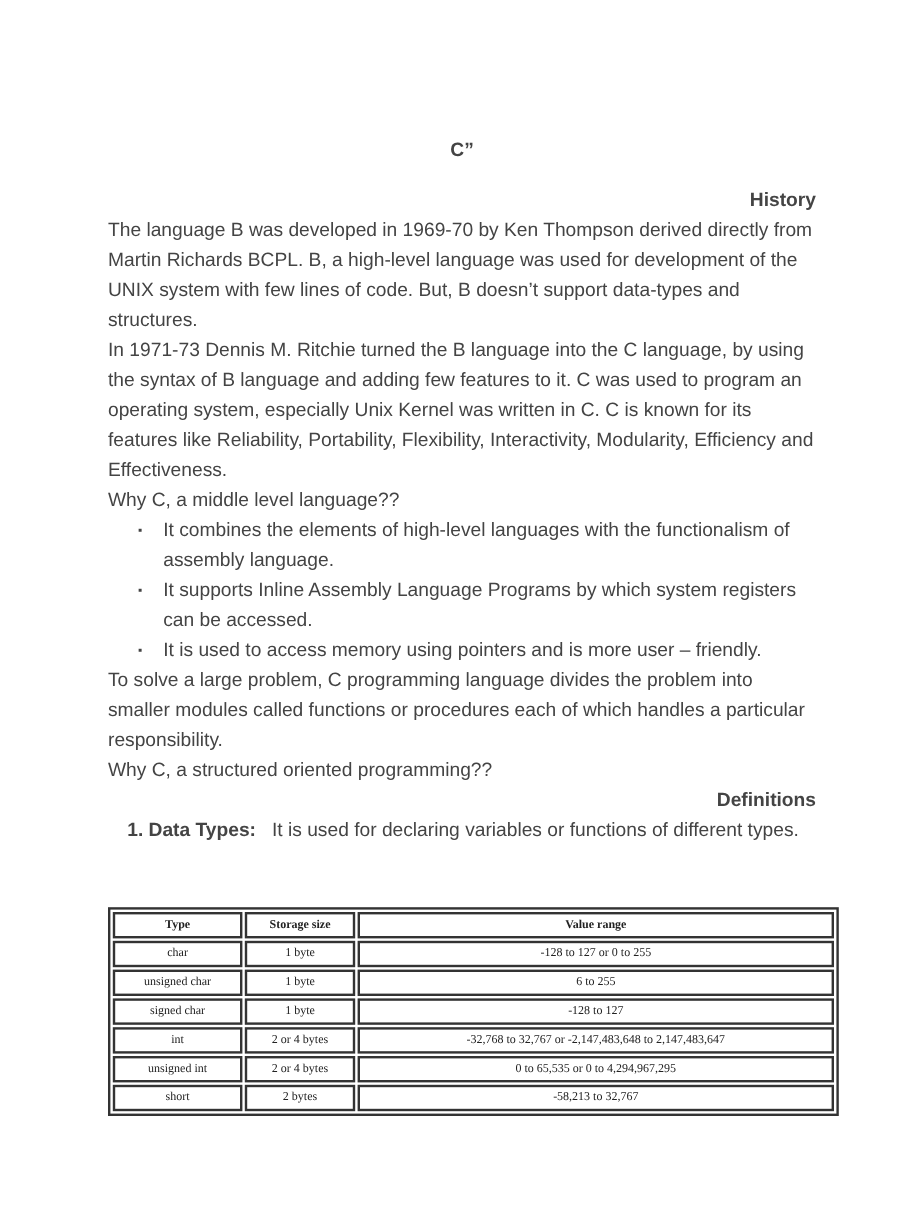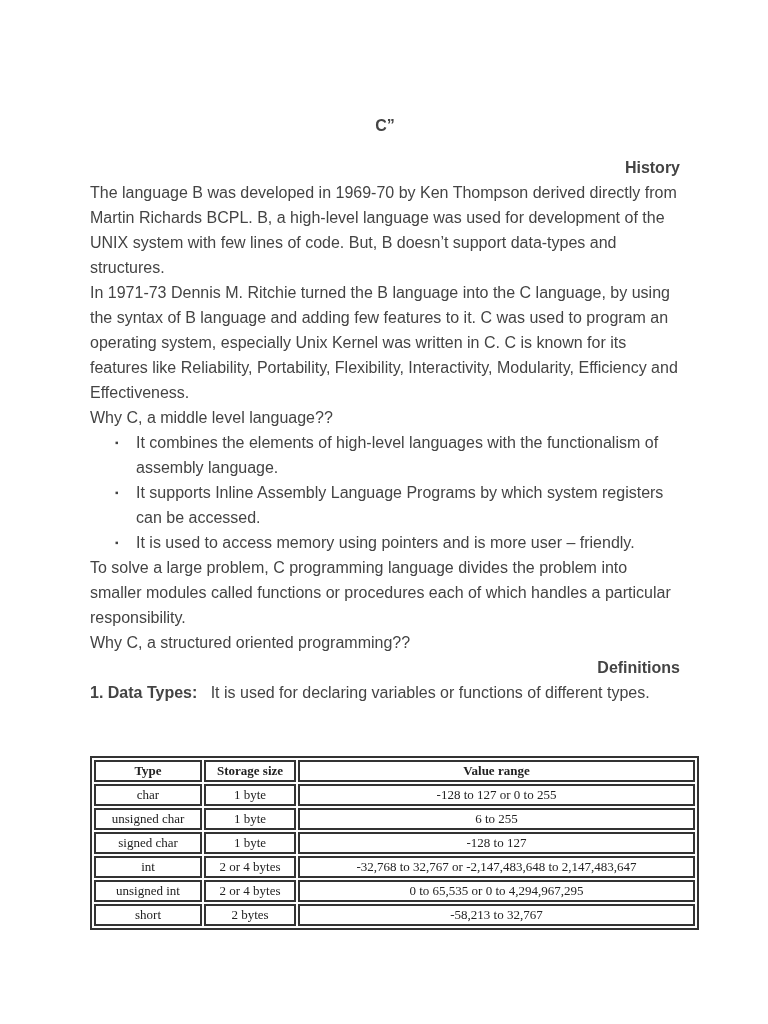--- a/index.html
+++ b/index.html
@@ -8,24 +8,24 @@
   .page { position: absolute; left: 90px; top: 0; width: 590px; }
   .title { position: absolute; left: 0; width: 590px; top: 113px; text-align: center;
            font-weight: bold; font-size: 16px; line-height: 25px; }
   .content { position: absolute; left: 0; top: 155px; width: 590px;
              font-size: 16px; line-height: 25px; }
   .heading { text-align: right; font-weight: bold; }
   p { margin: 0; }
   ul { margin: 0; padding: 0 0 0 46px; list-style: none; }
   ul li { position: relative; }
   ul li .bullet { position: absolute; left: -21px; top: 0; font-size: 10px; }
-  .dt-label { font-weight: bold; }
+  .dt-label { font-weight: bold; margin-left: 16px; }
   table.types { position: absolute; left: 0; top: 756px; width: 609px;
                 border: 2px solid #333; border-collapse: separate; border-spacing: 2px;
-                font-family: "Liberation Serif", serif; font-size: 13px; color: #222; }
+                font-family: "Liberation Serif", serif; font-size: 10px; color: #222; }
   table.types th, table.types td { border: 2px solid #333; padding: 0 2px; height: 18px;
                 line-height: 18px; text-align: center; white-space: nowrap; }
   table.types th { text-align: center; font-weight: bold; }
   table.types td.c1, table.types th.c1 { width: 100px; }
   table.types td.c2, table.types th.c2 { width: 84px; }
 </style>
 </head>
 <body>
 
 <div class="page">

